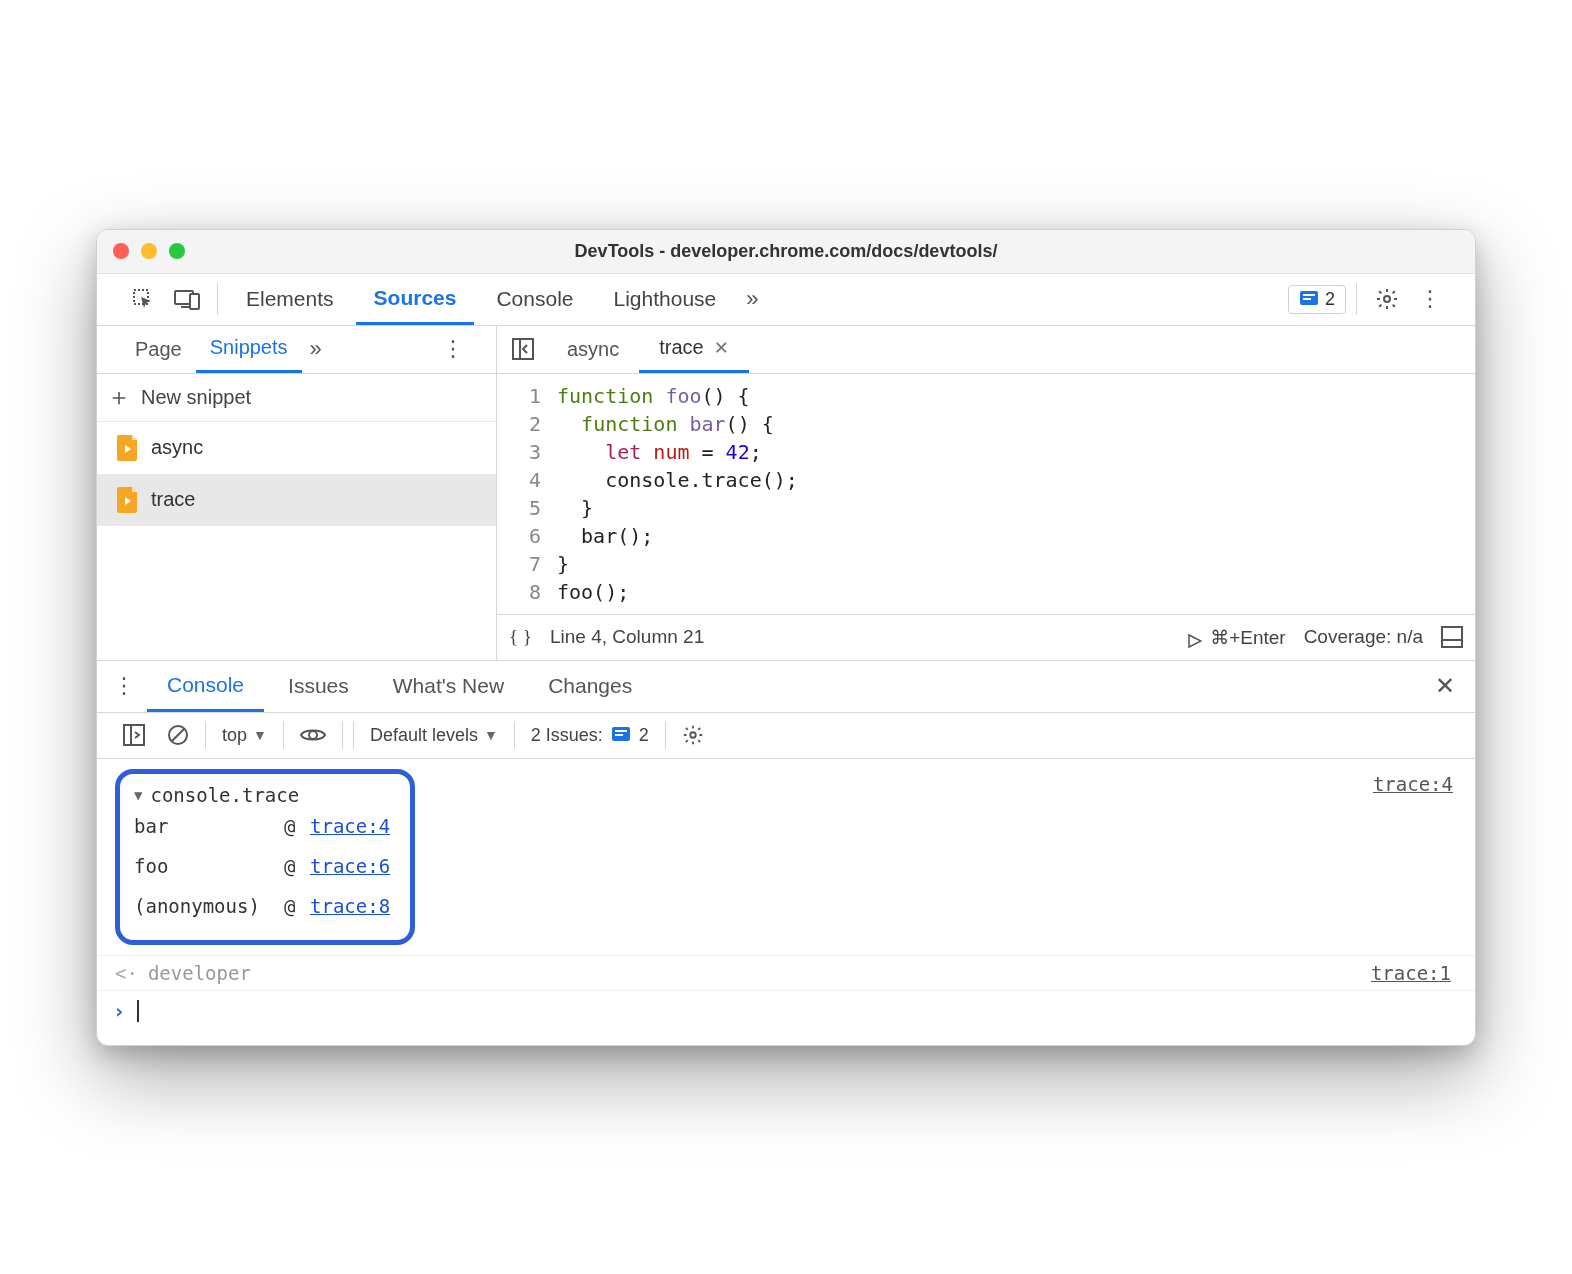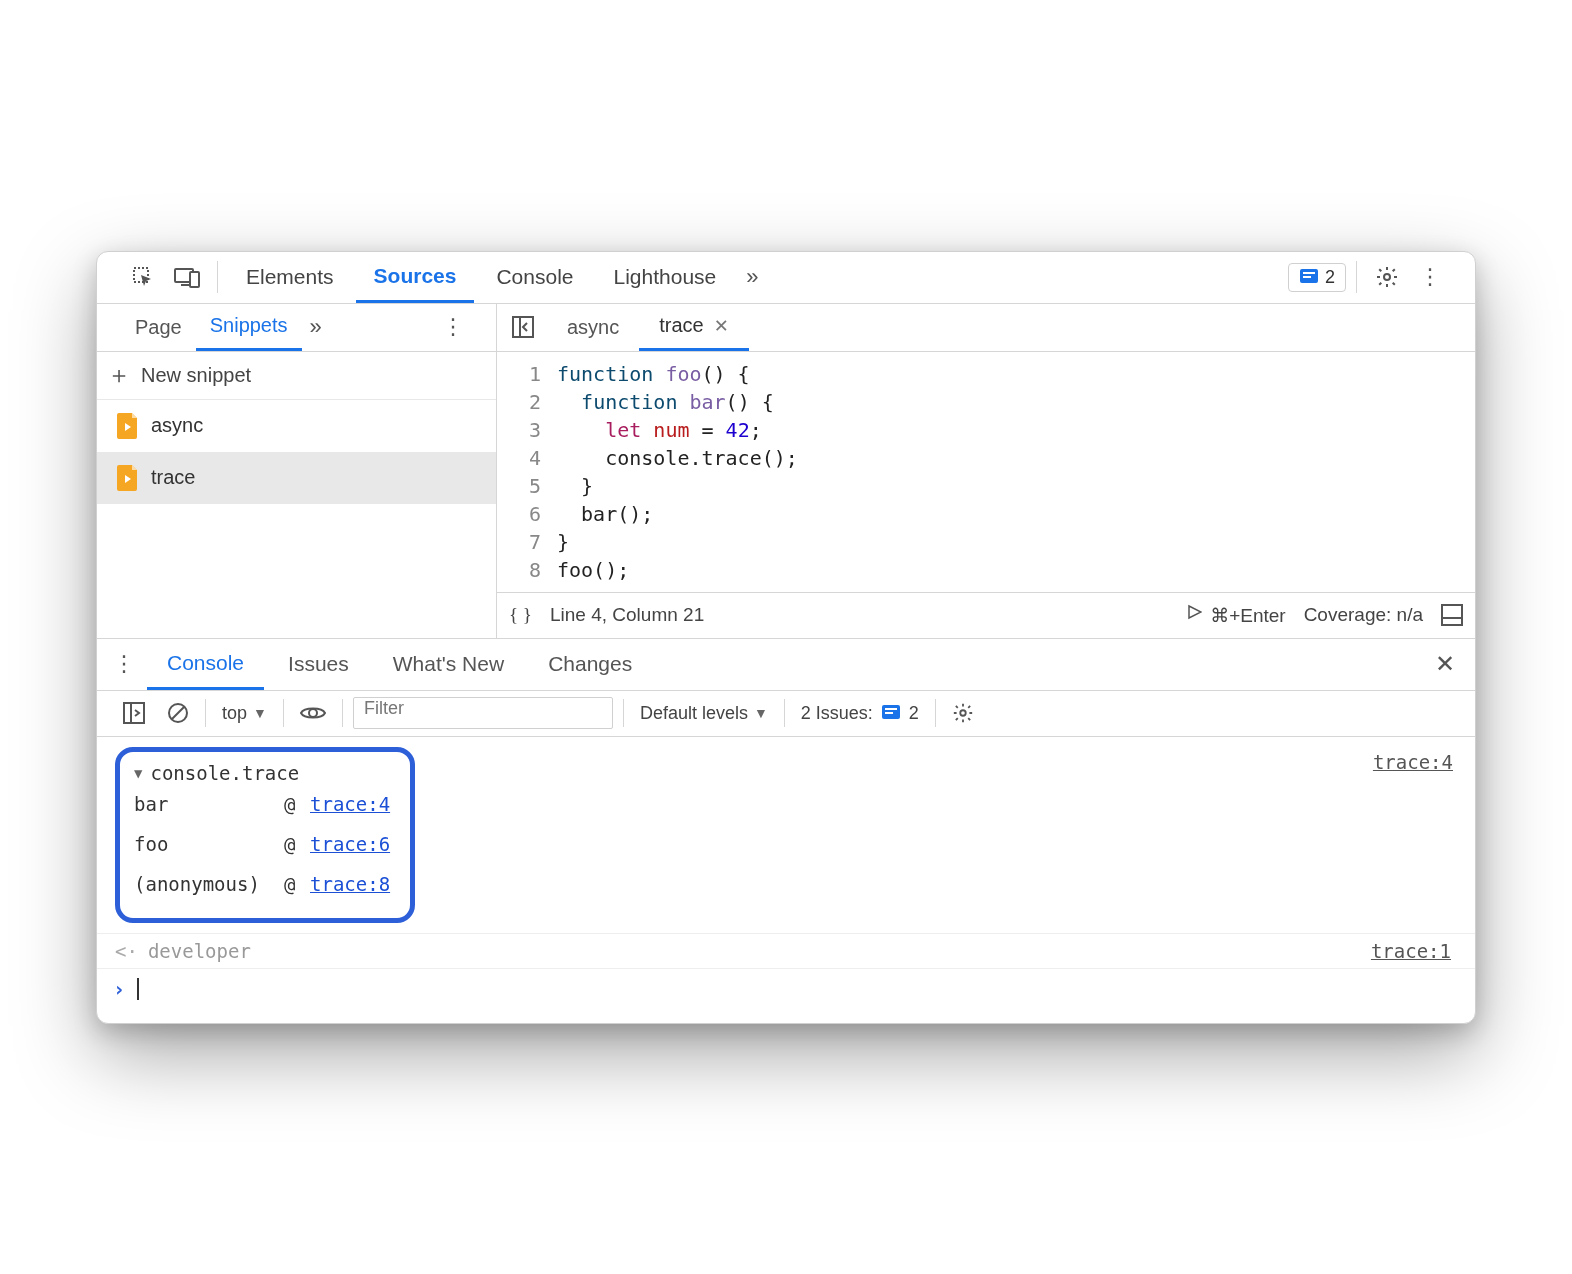--- a/index.html
+++ b/index.html
@@ -67,28 +67,28 @@
   .snip-icon { width:22px; height:26px; }
   .right-pane { flex:1; display:flex; flex-direction:column; }
   .editor-tabs { height:48px; display:flex; align-items:center; border-bottom:1px solid #d6d6d6; padding:0 8px; gap: 0; }
   .etab-icon { width:36px; height:36px; display:flex; align-items:center; justify-content:center; color:#555; margin-right: 6px;}
   .etab { padding: 0 20px; height:48px; display:flex; align-items:center; gap:10px; font-size:20px; color:#555; }
   .etab.active { border-bottom:3px solid #1a73e8; color:#333; }
   .etab .close { font-size:18px; color:#777; }
   .editor { display:flex; font-family: Menlo, Consolas, monospace; font-size:20px; line-height:28px; padding: 8px 0; min-height: 240px;}
   .gutter { width:60px; text-align:right; color:#888; padding-right:16px; }
   .code { flex:1; white-space: pre; color:#222; }
-  .kw { color:#0c4a6e; }
+  .kw { color:#4d7c0f; }
   .fn { color:#795da3; }
   .num { color:#1c00cf; }
   .let { color:#a71d5d; }
   .id { color:#b91c1c; }
   .status { height:46px; border-top:1px solid #d6d6d6; display:flex; align-items:center; padding:0 12px; font-size:19px; color:#444; gap:18px; }
   .status .spacer2 { flex:1; }
-  .status-item { display:flex; align-items:flex-start; gap:8px; }
+  .status-item { display:flex; align-items:flex-end; gap:8px; }
   
   .drawer-tabs { height:52px; display:flex; align-items:center; border-bottom:1px solid #d6d6d6; padding:0 8px; gap:4px; }
   .dtab { padding:0 20px; height:52px; display:flex; align-items:center; font-size:21px; color:#555; }
   .dtab.active { color:#1a73e8; border-bottom:3px solid #1a73e8; }
   .drawer-close { margin-left:auto; font-size:24px; color:#555; padding:0 12px;}
   .console-toolbar { height:46px; display:flex; align-items:center; border-bottom:1px solid #d6d6d6; padding:0 20px; gap:10px; font-size:18px; color:#444; }
   .ct-item { display:flex; align-items:center; gap:6px; padding:0 6px; }
   .ct-divider { width:1px; height:28px; background:#d6d6d6; }
   .filter-input { border:1px solid #d0d0d0; height:32px; padding:0 10px; font-size:18px; width:260px; color:#777; border-radius:2px; background:#fff; }
   .console-body { font-family: Menlo, Consolas, monospace; font-size:19px; }
@@ -109,20 +109,28 @@
   .cursor { width:2px; height:22px; background:#333; display:inline-block; }
   .dots-vert { font-size:22px; color:#555; padding:0 8px;}
   .tri { font-size:14px; color:#666; }
   svg { display:block; }
 </style>
 </head>
 <body>
 
 <div class="window">
 
+  <div class="titlebar">
+    <div class="traffic">
+      <span class="tl-close"></span>
+      <span class="tl-min"></span>
+      <span class="tl-max"></span>
+    </div>
+    <div class="titlebar-title">DevTools - developer.chrome.com/docs/devtools/</div>
+  </div>
 
   <div class="toolbar">
     <div class="tb-icon">
       <svg width="24" height="24" viewBox="0 0 24 24" fill="none" stroke="currentColor" stroke-width="2">
           <rect x="3" y="3" width="14" height="14" stroke-dasharray="2 2"></rect>
           <path d="M10 10 L20 14 L15 16 L13 21 Z" fill="currentColor" stroke="none"></path>
         </svg>
     </div>
     <div class="tb-icon">
       <svg width="26" height="22" viewBox="0 0 26 22" fill="none" stroke="currentColor" stroke-width="2">
@@ -278,21 +286,20 @@
       <span class="tri">▼</span>
     </div>
     <div class="ct-divider"></div>
     <div class="ct-item">
       <svg width="26" height="18" viewBox="0 0 26 18" fill="none" stroke="#555" stroke-width="2">
           <circle cx="13" cy="9" r="4"></circle>
           <path d="M1 9c3-6 21-6 24 0-3 6-21 6-24 0z"></path>
         </svg>
     </div>
     <div class="ct-divider"></div>
-    <div class="filter-input">Filter</div>
     <div class="ct-divider"></div>
     <div class="ct-item">
       <span>Default levels</span>
       <span class="tri">▼</span>
     </div>
     <div class="ct-divider"></div>
     <div class="ct-item" style="gap:8px;">
       <span>2 Issues:</span>
       <svg width="20" height="18" viewBox="0 0 20 18">
           <rect x="1" y="1" width="18" height="14" rx="2" fill="#1a73e8"></rect>

